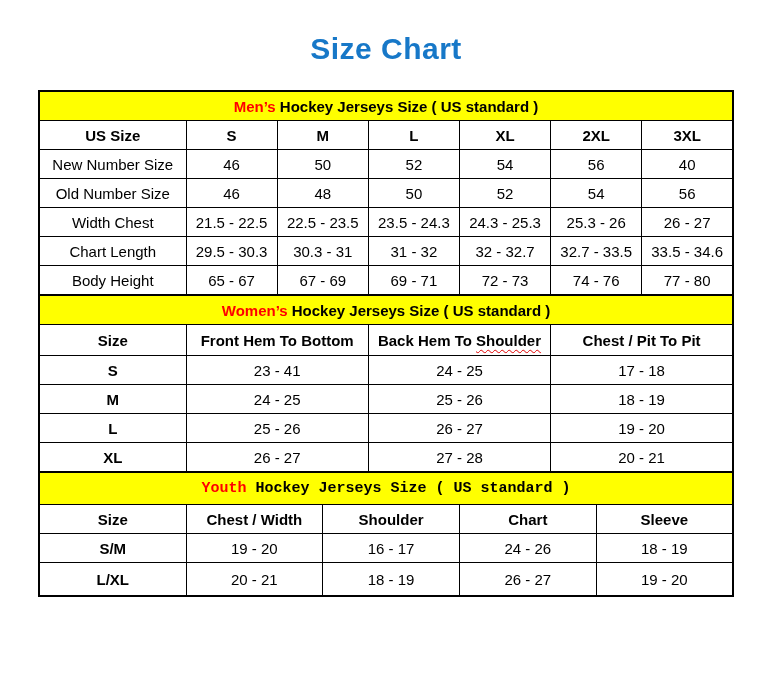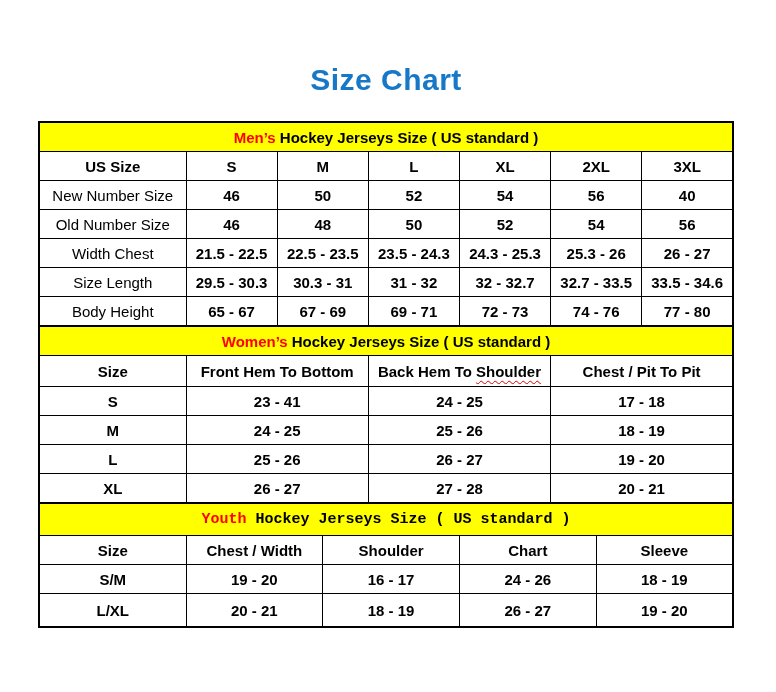--- a/index.html
+++ b/index.html
@@ -8,21 +8,21 @@
     background: #ffffff;
   }
   body {
     width: 776px;
     height: 692px;
     overflow: hidden;
     font-family: "Liberation Sans", sans-serif;
     color: #000;
   }
   .page {
-    padding-top: 62px;
+    padding-top: 31px;
   }
   .title {
     margin: 0 0 0 38px;
     width: 696px;
     text-align: center;
     font-size: 30px;
     font-weight: bold;
     line-height: 36px;
     color: var(--title-color, #1778C8);
     letter-spacing: 0.5px;
@@ -57,21 +57,21 @@
   }
   .t-youth .banner-cell { height: 29px; font-family: Liberation Mono, monospace; }
   .banner-cell .hl { color: var(--banner-accent, #FF0000); }
   .col-header {
     font-weight: bold;
   }
   .t-womens .col-header { height: 28px; }
   .row-label { font-weight: bold; margin-left: 32px; }
   .t-mens .row-label { font-weight: normal; }
   .t-youth tr:last-child th, .t-youth tr:last-child td { height: 30px; }
-  .cell { font-weight: bold; margin-left: 35px; }
+  .cell { font-weight: normal; margin-left: 35px; }
   .spell-error {
     text-decoration: underline;
     text-decoration-style: wavy;
     text-decoration-color: var(--spellcheck-color, #E00000);
     text-decoration-thickness: 1px;
     text-underline-offset: 3px;
   }
 </style>
 </head>
 <body>
@@ -123,21 +123,21 @@
           <tr>
             <th class="row-label">Width Chest</th>
             <td class="cell">21.5 - 22.5</td>
             <td class="cell">22.5 - 23.5</td>
             <td class="cell">23.5 - 24.3</td>
             <td class="cell">24.3 - 25.3</td>
             <td class="cell">25.3 - 26</td>
             <td class="cell">26 - 27</td>
           </tr>
           <tr>
-            <th class="row-label">Size Length</th>
+            <th class="row-label">Chart Length</th>
             <td class="cell">29.5 - 30.3</td>
             <td class="cell">30.3 - 31</td>
             <td class="cell">31 - 32</td>
             <td class="cell">32 - 32.7</td>
             <td class="cell">32.7 - 33.5</td>
             <td class="cell">33.5 - 34.6</td>
           </tr>
           <tr>
             <th class="row-label">Body Height</th>
             <td class="cell">65 - 67</td>

